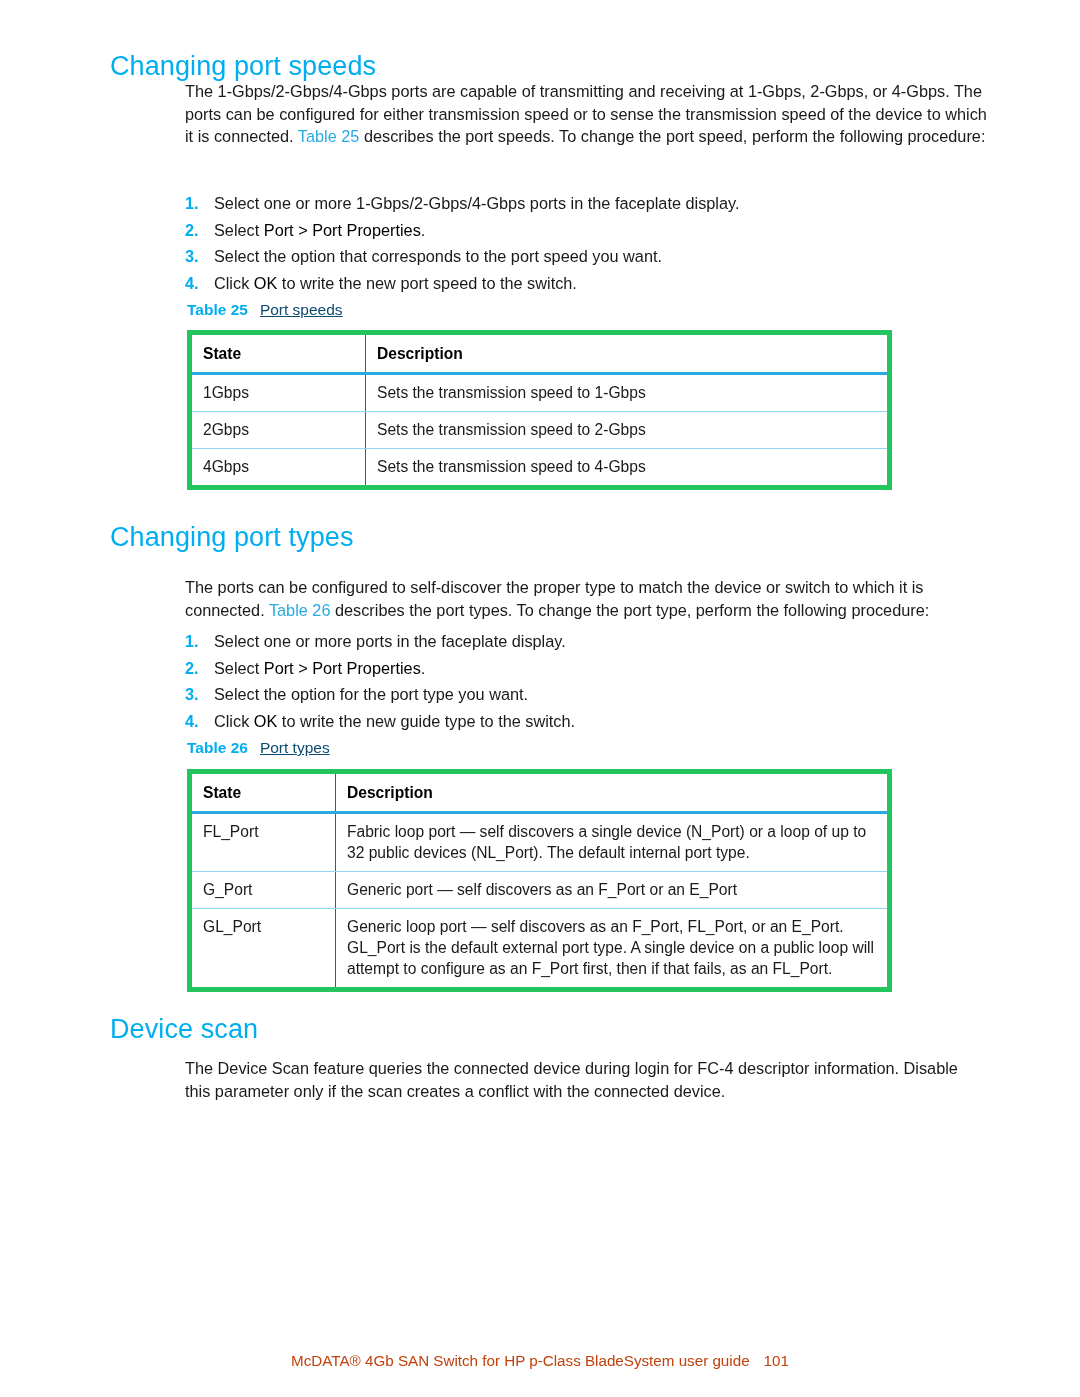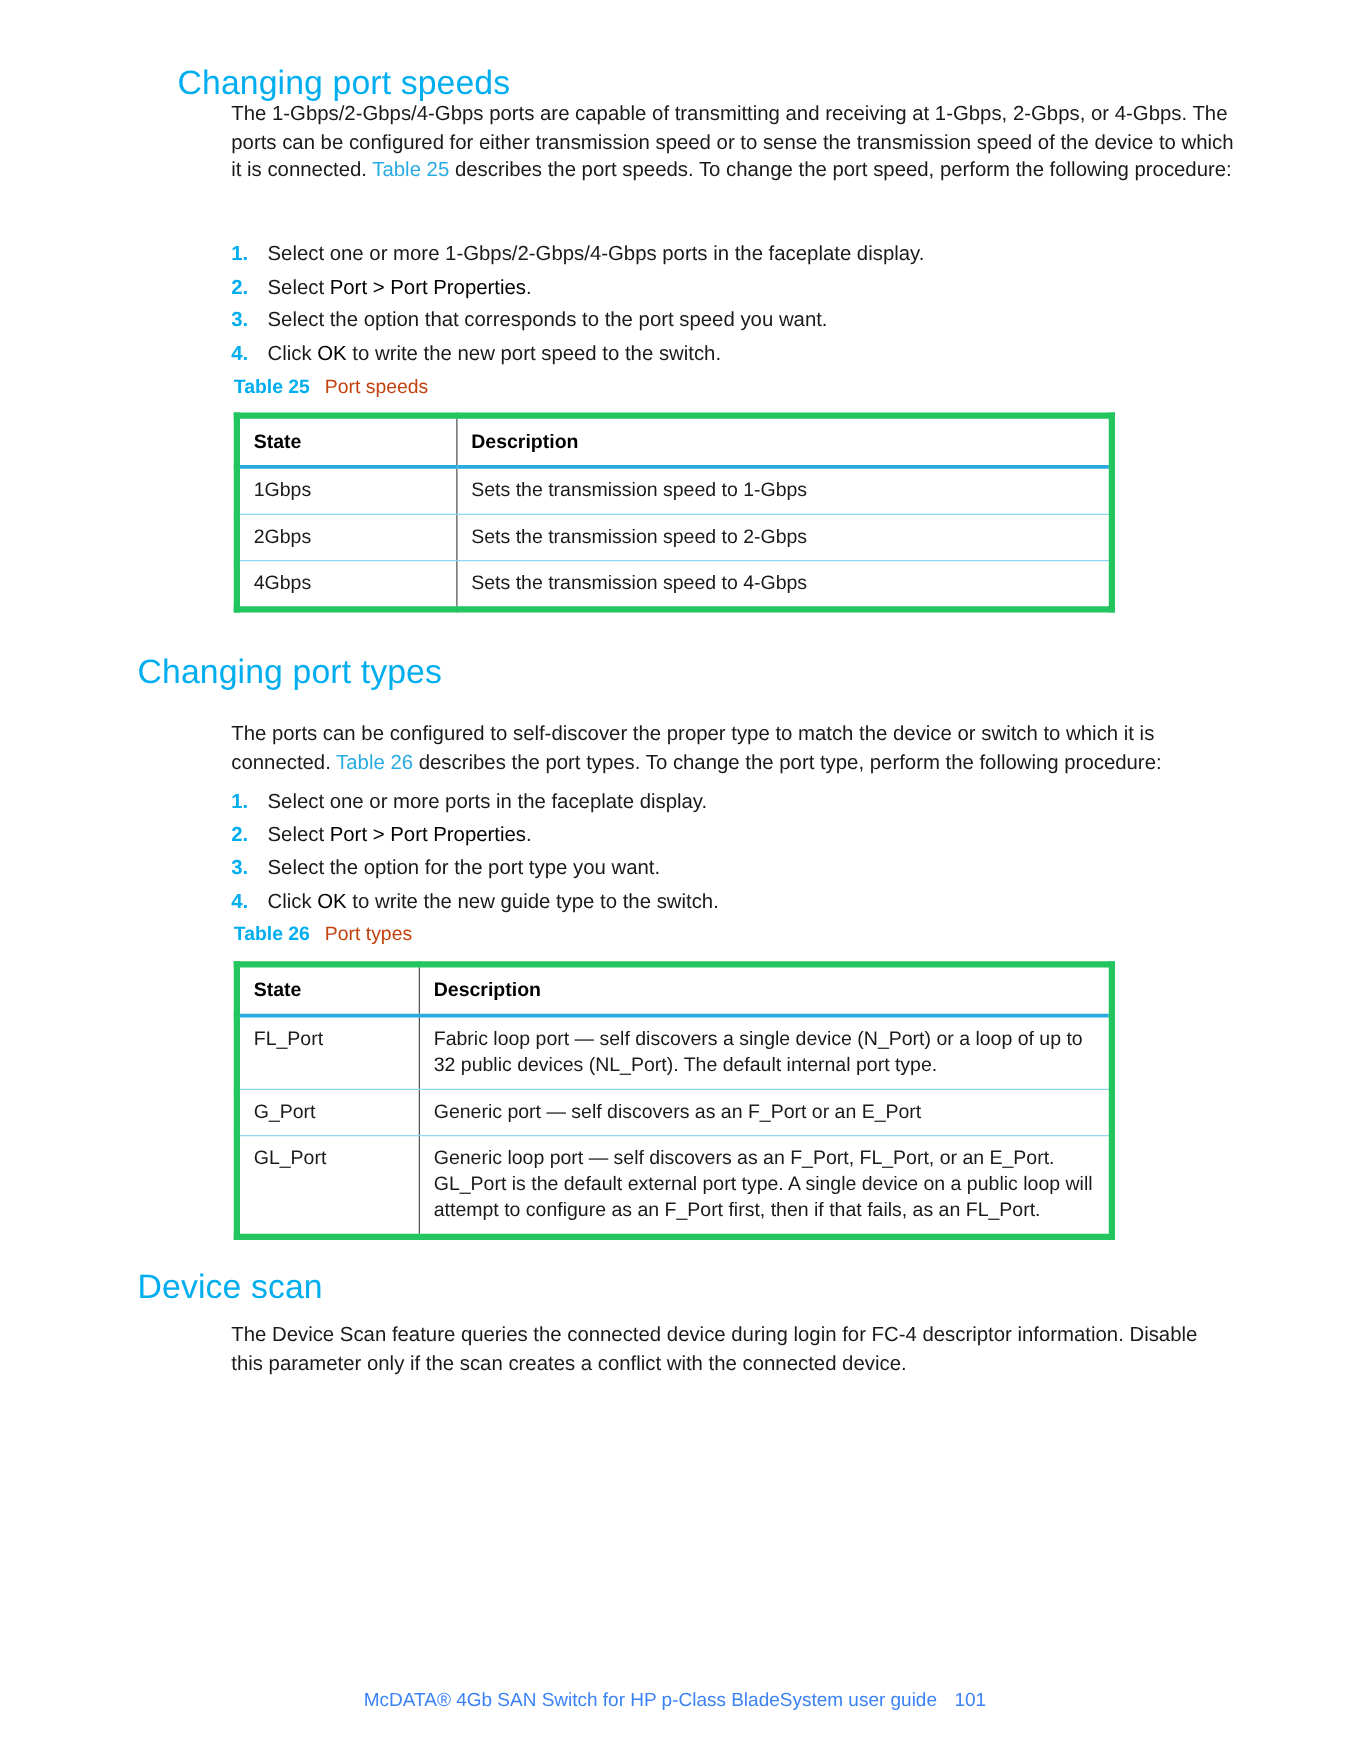--- a/index.html
+++ b/index.html
@@ -76,21 +76,22 @@
     font-size: 15.5px;
     margin: 0;
     line-height: 20px;
   }
   .table-caption .cap-label {
     color: #00AEEF;
     font-weight: bold;
     margin-right: 12px;
   }
   .table-caption .cap-text {
-    color: #c2410c;
+    color: #0c4a6e;
+    text-decoration: underline;
   }
 
   
   table.doc-table {
     border-collapse: collapse;
     width: 705px;
     table-layout: fixed;
     border: 5px solid #22c55e;
     background: #fff;
   }
@@ -136,36 +137,36 @@
   }
 
   
   .footer {
     position: absolute;
     left: 0;
     right: 0;
     bottom: 28px;
     text-align: center;
     font-size: 15.2px;
-    color: #3b82f6;
+    color: #c2410c;
   }
   .footer .page-num {
     margin-left: 14px;
   }
 
   
   .block { position: absolute; }
   .indent { left: 185px; width: 810px; }
 </style>
 </head>
 <body>
 
 <div class="page">
 
-  <div class="block" style="left:110px; top:52px;margin-left:32px;">
+  <div class="block" style="left:110px; top:52px;">
     <h1 class="section-title">Changing port speeds</h1>
   </div>
 
   <div class="block indent" style="top:80px; width:810px;">
     <p class="body-text"><span>The 1-Gbps/2-Gbps/4-Gbps ports are capable of transmitting and receiving at 1-Gbps, 2-Gbps, or 4-Gbps. The ports can be configured for either transmission speed or to sense the transmission speed of the device to which it is connected. </span><span class="xref">Table 25</span><span> describes the port speeds. To change the port speed, perform the following procedure:</span></p>
   </div>
 
   <div class="block" style="left:185px; top:192px; width:790px;">
     <ol class="steps">
       <li>

